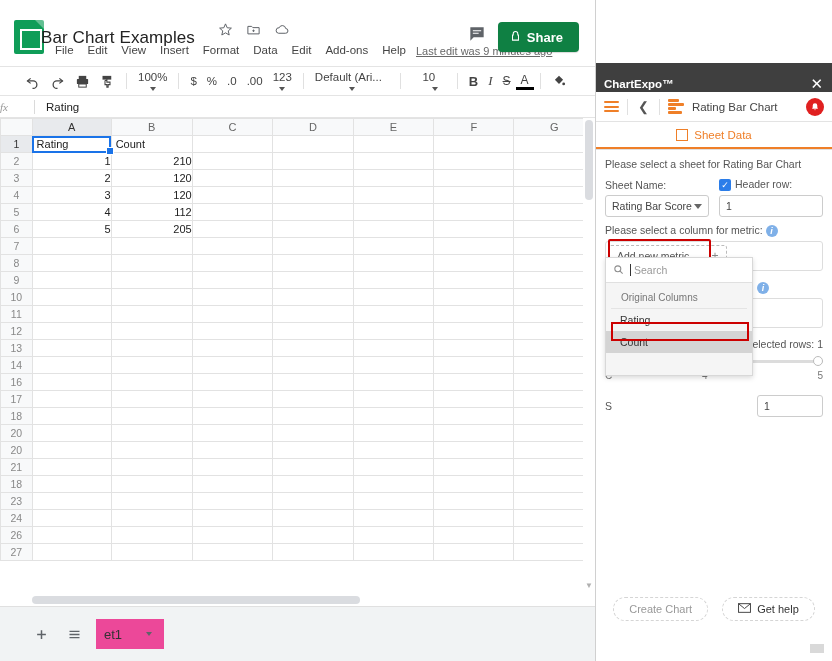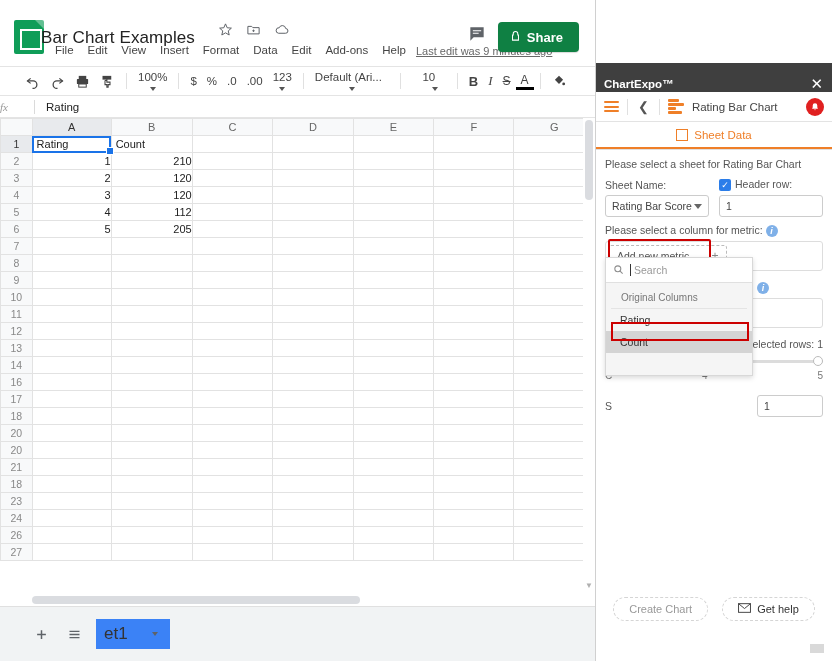--- a/index.html
+++ b/index.html
@@ -124,22 +124,22 @@
   .h-thumb { position:absolute; left:0; top:2px; width:328px; height:8px; background:#dadce0; border-radius:4px; }
 
   
   .gs-bottom {
     position:absolute; left:0; top:606px; width:595px; height:55px;
     background:#f1f3f4; border-top:1px solid #e0e0e0;
     display:flex; align-items:center; padding-left:34px; gap:18px;
   }
   .sb-icon { color:#5f6368; display:flex; align-items:center; }
   .sheet-tab {
-    background:#3b82f6; height:30px; display:flex; align-items:center; gap:24px;
-    padding:0 12px 0 8px; font-size:17px; color:#333; margin-left:2px;
+    background:#ec4899; height:30px; display:flex; align-items:center; gap:24px;
+    padding:0 12px 0 8px; font-size:13px; color:#333; margin-left:2px;
     position:relative; left:-6px;
   }
   .sheet-tab .caret { border-top-color:#5f6368; }
 
   
   #panel {
     position:absolute; left:595px; top:0; width:237px; height:661px;
     background:#ffffff; border-left:1px solid #d0d0d0;
   }
   .pnl-titlebar {

